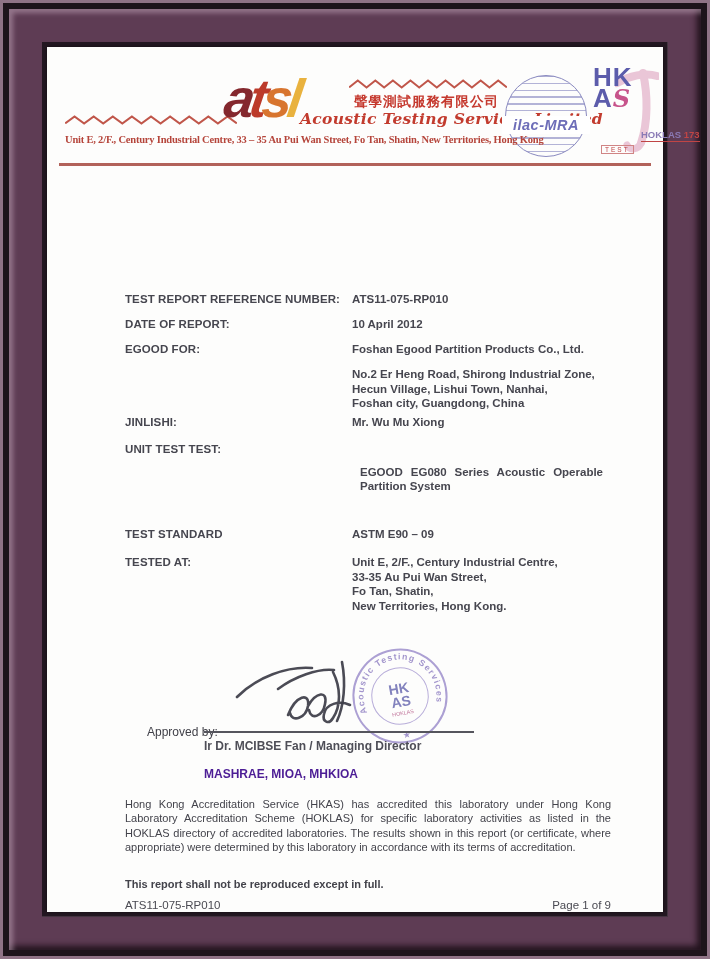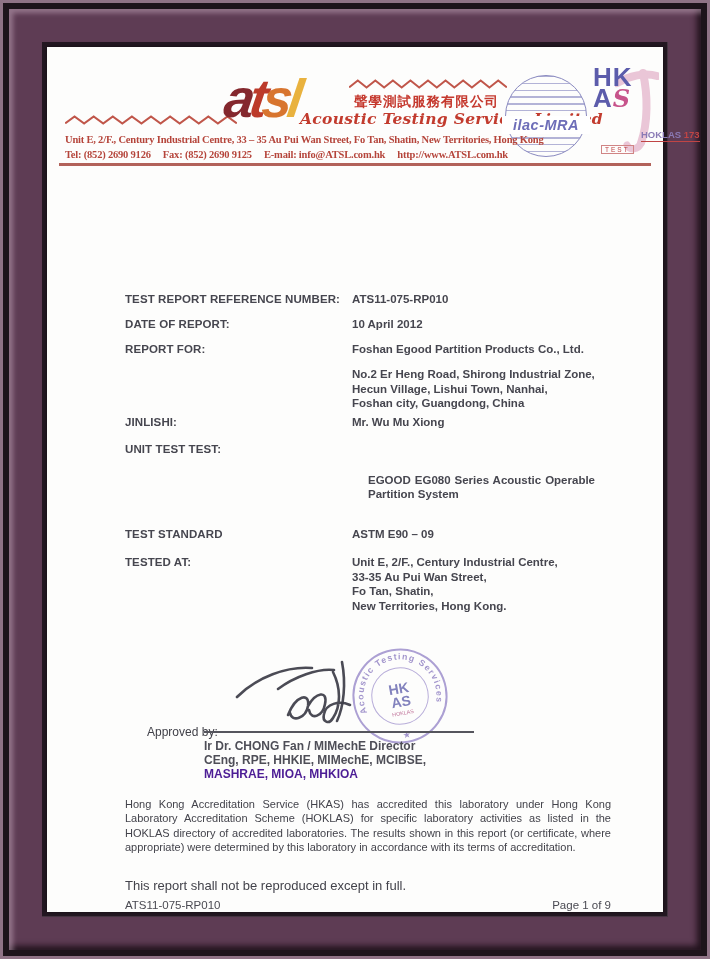--- a/index.html
+++ b/index.html
@@ -52,36 +52,36 @@
     border-bottom:1.5px solid #c04545;padding-bottom:1px;white-space:nowrap;margin-left:48px;}
   .hoklas b{color:#c04545;}
   .hoklas-test{position:absolute;top:78px;left:8px;font-size:6.5px;color:#c04545;letter-spacing:2px;
     border:1px solid #d08585;padding:0 3px;}
 
   
   .title{left:78px;top:149px;font-size:21.5px;line-height:27px;font-weight:bold;color:#4c4c55;letter-spacing:.2px;}
   .row{position:absolute;left:78px;width:486px;font-size:11.5px;font-weight:bold;color:#46464f;line-height:14.5px;}
   .row .lbl{position:absolute;left:0;top:0;letter-spacing:.1px;}
   .row .val{position:absolute;left:227px;top:0;width:259px;white-space:pre-line;}
-  .row .val p{margin:16px;text-align:justify;}
+  .row .val p{margin:8px;text-align:justify;}
 
   
   .approved{left:100px;top:678px;font-size:12px;color:#3f3f47;}
   .sigline{left:157px;top:684px;width:270px;height:1.5px;background:#55555d;}
   .sig-svg{left:185px;top:606px;}
   .sig-stroke{fill:none;stroke:#3c3c46;stroke-width:2.6;stroke-linecap:round;opacity:.92;}
   .stamp{left:299px;top:595px;width:108px;height:108px;opacity:.82;transform:rotate(-10deg);}
   .name{left:157px;top:692px;font-size:12px;font-weight:bold;color:#4e4e57;}
   .cred1{left:157px;top:706px;font-size:12px;font-weight:bold;color:#4e4e57;}
   .cred2{left:157px;top:720px;font-size:12px;font-weight:bold;color:#4c1d95;}
 
   
   .accred{left:78px;top:750px;width:486px;font-size:11px;line-height:14.3px;color:#43434b;
     text-align:justify;font-weight:500;}
-  .note{left:78px;top:831px;font-size:13px;color:#43434b;font-weight:400;}
+  .note{left:78px;top:831px;font-size:11px;color:#43434b;font-weight:700;}
   .bottomrow{left:78px;top:852px;width:486px;font-size:11.5px;color:#4a4a52;}
   .bottomrow .pg{float:right;}
 </style>
 </head>
 <body>
 
 <div class="frame-outer">
  <div class="frame-black">
   <div class="frame-main">
    <div class="frame-lip">
@@ -114,34 +114,33 @@
         </svg>
         <div class="hkas-rows">
           <div>HK</div>
           <div><span>A</span><span class="hkas-s">S</span></div>
         </div>
         <div class="hoklas"><span>HOKLAS </span><b>173</b></div>
         <div class="hoklas-test">TEST</div>
       </div>
 
       <div class="abs addr addr1">Unit E, 2/F., Century Industrial Centre, 33 – 35 Au Pui Wan Street, Fo Tan, Shatin, New Territories, Hong Kong</div>
-      <div class="abs addr addr2">Tel: (852) 2690 9126     Fax: (852) 2690 9125     E-mail: info@ATSL.com.hk     http://www.ATSL.com.hk</div>
       <div class="abs rule"></div>
 
 
       <div class="row" style="top:245px">
         <span class="lbl">TEST REPORT REFERENCE NUMBER:</span>
         <div class="val">ATS11-075-RP010</div>
       </div>
       <div class="row" style="top:270px">
         <span class="lbl">DATE OF REPORT:</span>
         <div class="val">10 April 2012</div>
       </div>
       <div class="row" style="top:295px">
-        <span class="lbl">REPORT FOR:</span>
+        <span class="lbl">EGOOD FOR:</span>
         <div class="val">Foshan Egood Partition Products Co., Ltd.</div>
       </div>
       <div class="row" style="top:320px">
         <span class="lbl"></span>
         <div class="val">No.2 Er Heng Road, Shirong Industrial Zone,
 Hecun Village, Lishui Town, Nanhai,
 Foshan city, Guangdong, China</div>
       </div>
       <div class="row" style="top:368px">
         <span class="lbl">JINLISHI:</span>
@@ -181,22 +180,21 @@
         <text font-size="10.5" font-weight="bold" fill="#8f7fc2" letter-spacing="1.5">
           <textPath href="#ringpath">Acoustic  Testing  Services  Limited</textPath>
         </text>
         <text x="65" y="62" text-anchor="middle" font-size="17" font-weight="bold" fill="#6868b0">HK</text>
         <text x="65" y="78" text-anchor="middle" font-size="17" font-weight="bold" fill="#6868b0">AS</text>
         <text x="65" y="88" text-anchor="middle" font-size="6.5" fill="#b05080">HOKLAS</text>
         <text x="65" y="116" text-anchor="middle" font-size="11" fill="#8f7fc2">★</text>
       </svg>
       <div class="abs approved">Approved by:</div>
       <div class="abs sigline"></div>
-      <div class="abs name">Ir Dr. CHONG Fan / MIMechE Director</div>
-      <div class="abs cred1">CEng, RPE, HHKIE, MIMechE, MCIBSE,</div>
+      <div class="abs name">Ir Dr. MCIBSE Fan / Managing Director</div>
       <div class="abs cred2">MASHRAE, MIOA, MHKIOA</div>
 
       <div class="abs accred">Hong Kong Accreditation Service (HKAS) has accredited this laboratory under Hong Kong Laboratory Accreditation Scheme (HOKLAS) for specific laboratory activities as listed in the HOKLAS directory of accredited laboratories. The results shown in this report (or certificate, where appropriate) were determined by this laboratory in accordance with its terms of accreditation.</div>
       <div class="abs note">This report shall not be reproduced except in full.</div>
       <div class="abs bottomrow">
         <span class="pg">Page 1 of 9</span>
         <span>ATS11-075-RP010</span>
       </div>
 
     </div>

